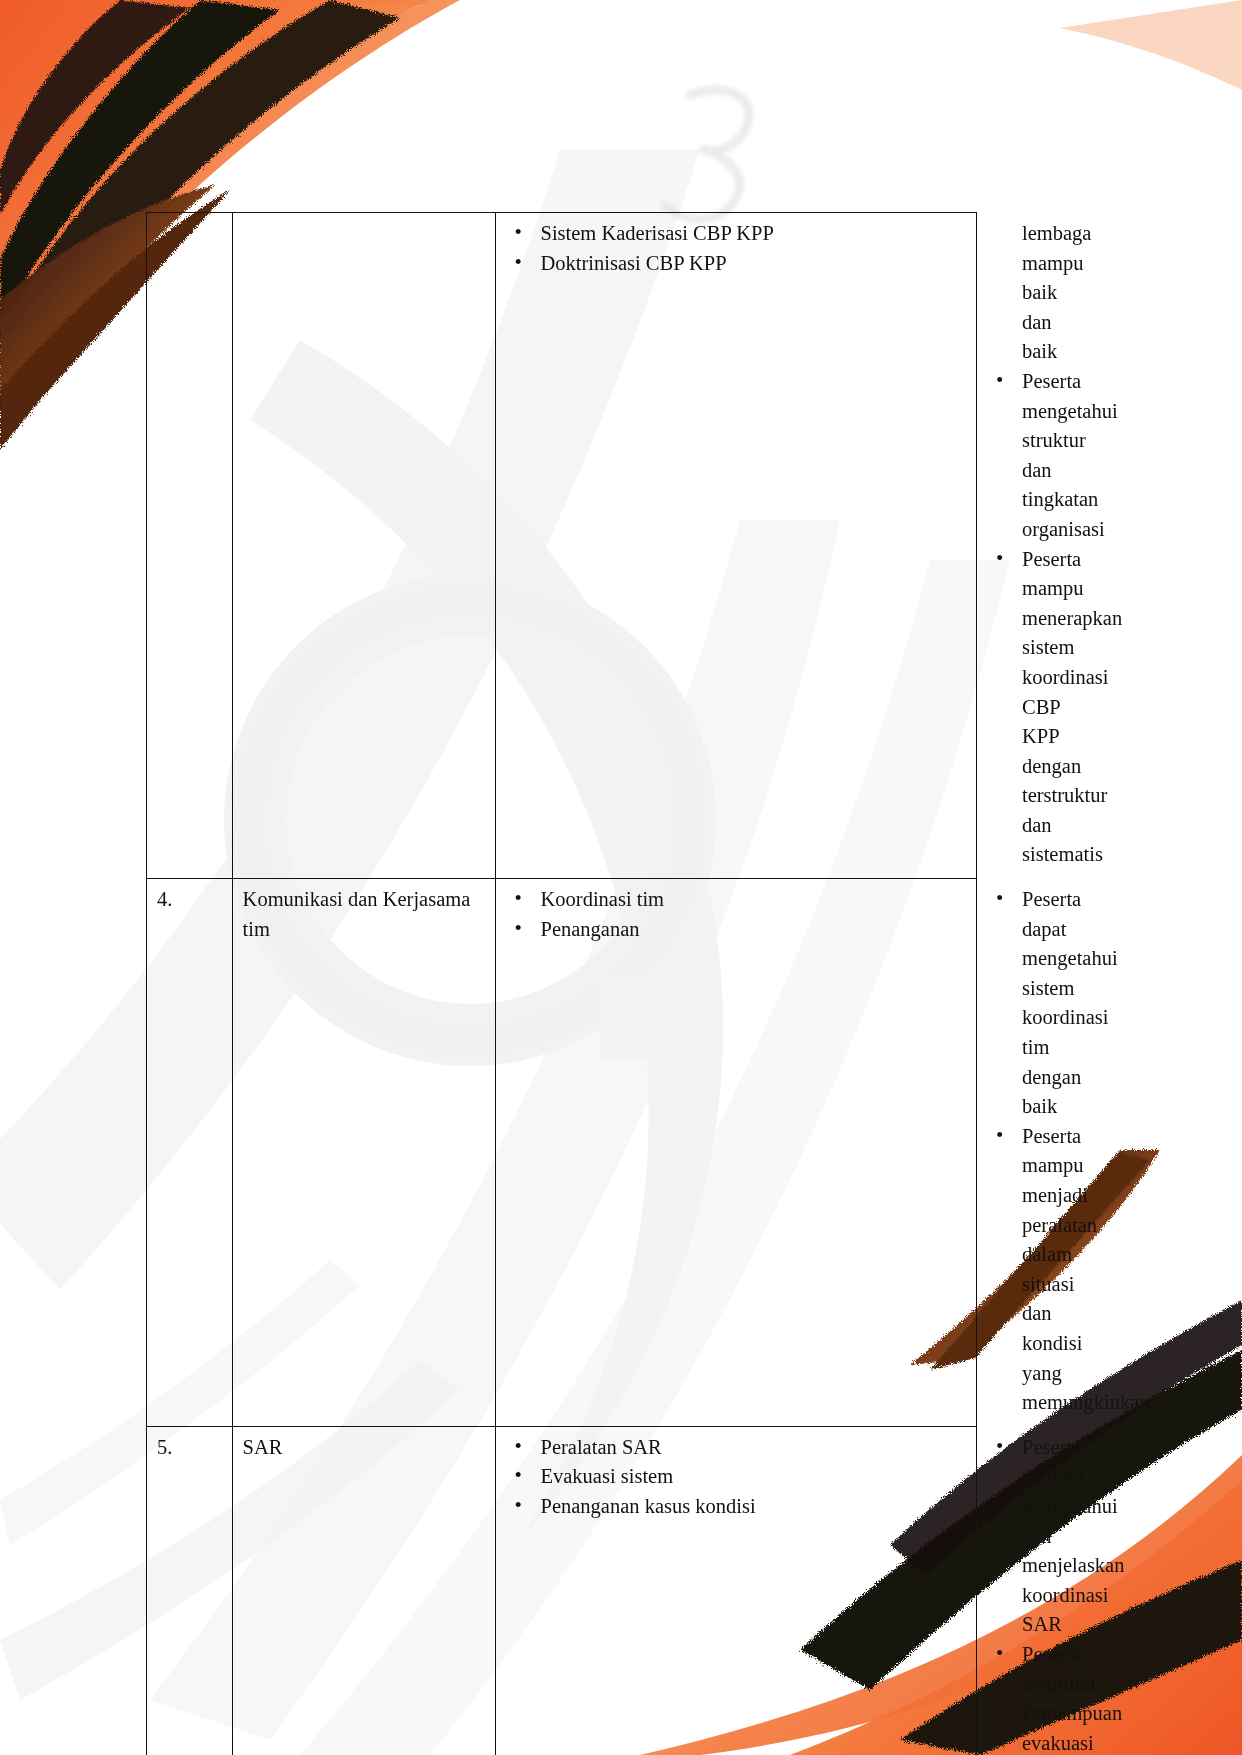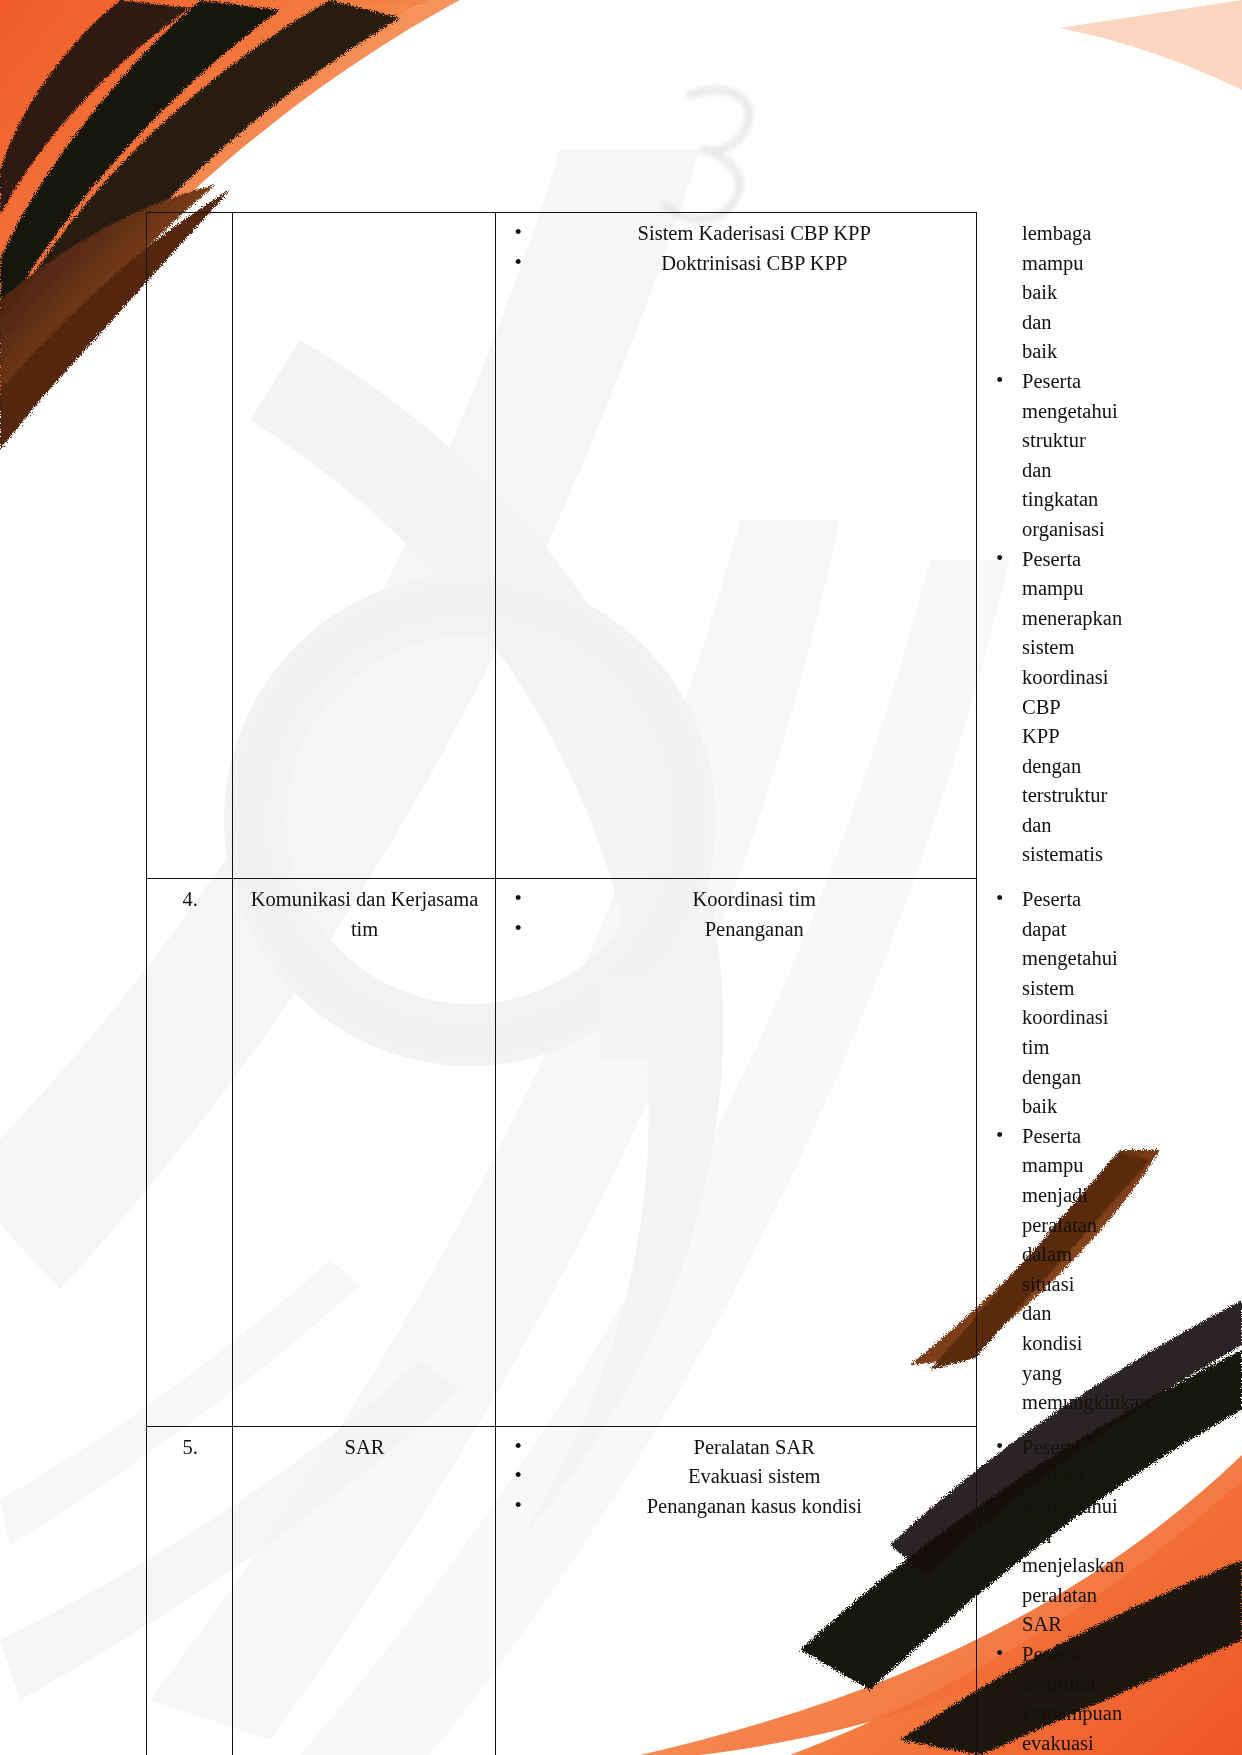--- a/index.html
+++ b/index.html
@@ -26,21 +26,20 @@
     background:transparent;
   }
   #skill-table td{
     border:1.6px solid #14110f;
     vertical-align:top;
     padding:6px 8px 8px 8px;
     font-size:20.5px;
     line-height:29.6px;
     color:#14110f;
     background:transparent;
-    text-align:center;
   }
   .col-no{width:56px;}
   .col-topic{width:172px;}
   .col-material{width:315px;}
   .col-outcome{width:0;}
 
   .cell-no{padding-left:10px !important;}
   .cell-topic{padding-left:10px !important;}
 
   ul.blist{margin:0;padding:0;list-style:none;}
@@ -241,21 +240,21 @@
         </td>
         <td>
           <ul class="blist">
             <li>Peralatan SAR</li>
             <li>Evakuasi sistem</li>
             <li>Penanganan kasus kondisi</li>
           </ul>
         </td>
         <td>
           <ul class="blist">
-            <li>Peserta mampu mengetahui dan menjelaskan peralatan SAR</li>
+            <li>Peserta mampu mengetahui dan menjelaskan koordinasi SAR</li>
             <li>Peserta memiliki kemampuan evakuasi darat sesuai kondisi di wilayah Blitar</li>
 
           </ul>
         </td>
       </tr>
 
     </tbody>
   </table>
 
 </div>

